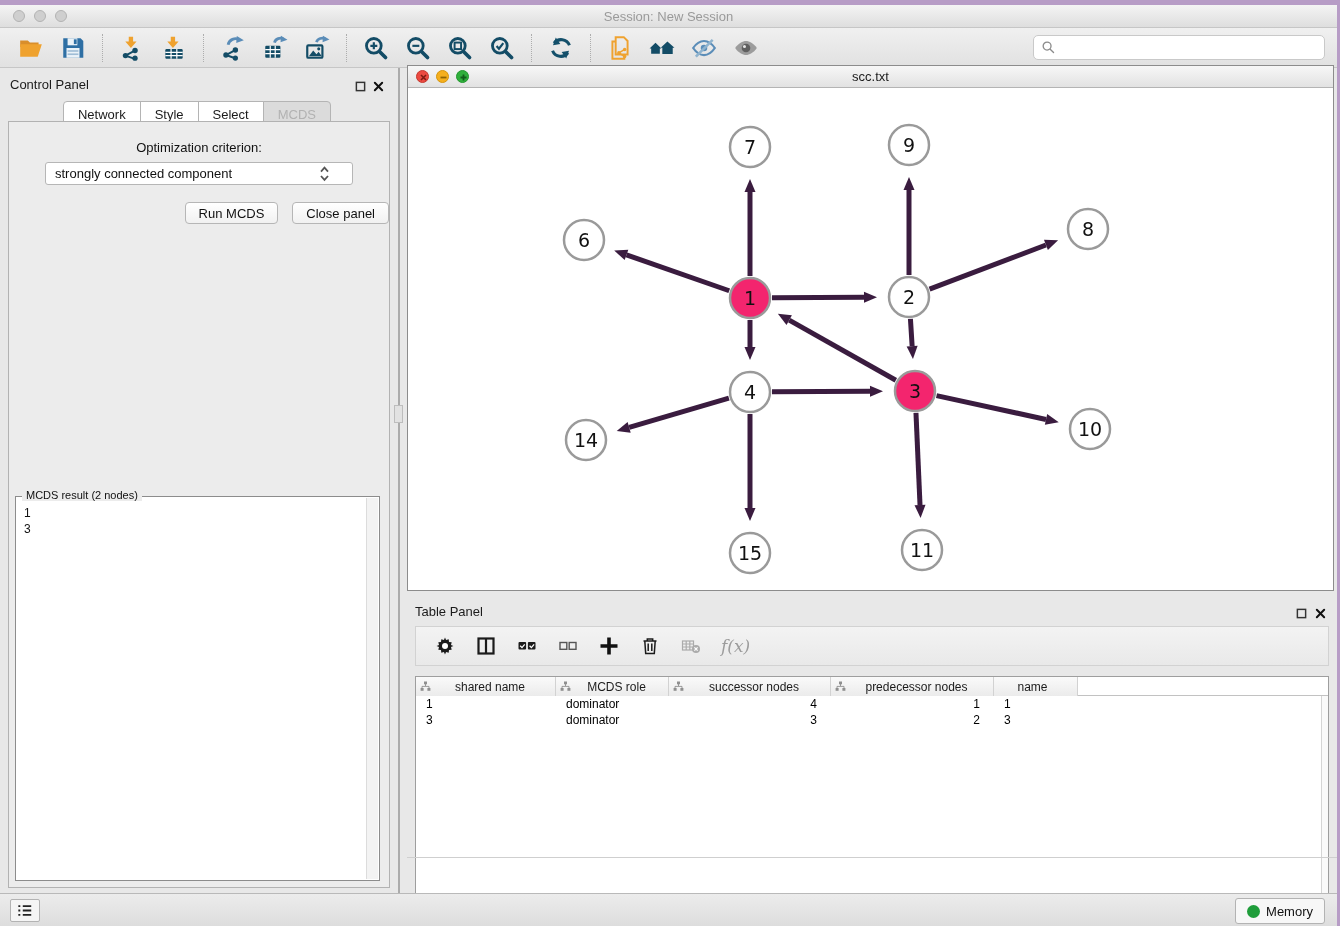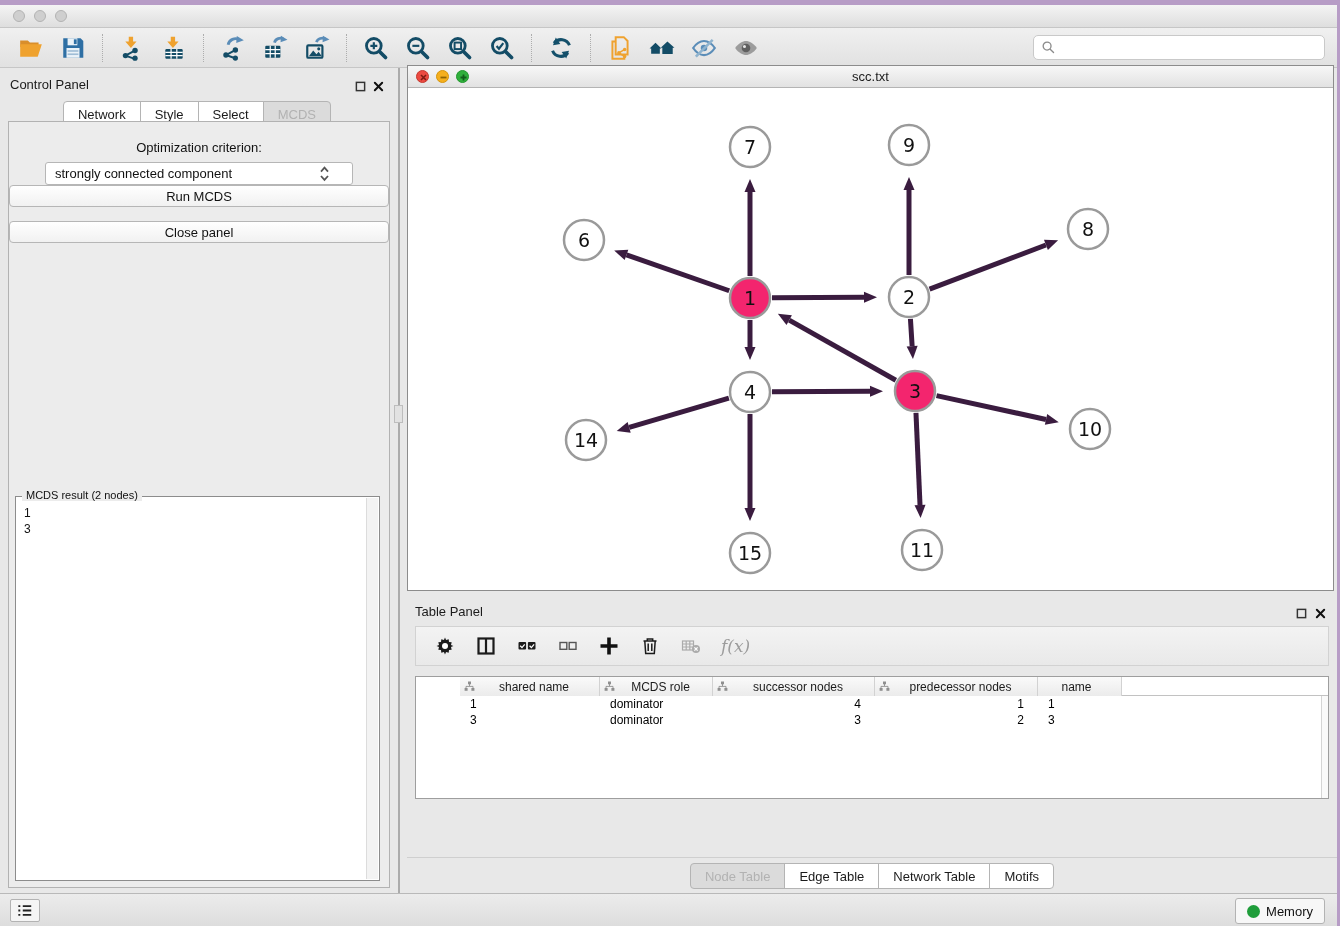--- a/index.html
+++ b/index.html
@@ -45,21 +45,21 @@
   .tab-btn:first-child { border-radius:4px 0 0 4px; margin-left:0; }
   .tab-btn:last-child { border-radius:0 4px 4px 0; }
   .tab-btn.selected-dim { background:#dbdbdb; color:#b2b2b2;text-align:right; }
   #cp-pane { position:absolute; left:8px; right:4px; top:53px; bottom:5px;
     background:#ececec; border:1px solid #b2b2b2; }
   #opt-label { position:absolute; top:18px; left:0; right:0; text-align:center; font-size:13px; color:#111; }
   #criterion-select { position:absolute; top:40px; left:36px; right:36px; height:23px; background:#fff;
     border:1px solid #b6b6b6; border-radius:3px; display:flex; align-items:center;
     font-size:13px; padding:0 22px 0 9px; color:#111; }
   #criterion-select .stepper { margin-left:auto; width:11px; height:17px; }
-  #cp-buttons { position:absolute; top:63px; left:0; right:0; display:flex; justify-content:flex-end; gap:14px;flex-direction:column; }
+  #cp-buttons { position:absolute; top:80px; left:0; right:0; display:flex; justify-content:flex-end; gap:14px; }
   .cp-btn { height:22px; padding:0 13px; font-size:13px; color:#111;
     background:linear-gradient(#ffffff,#f1f1f1); border:1px solid #b6b6b6; border-radius:4px; }
   #mcds-fieldset { position:absolute; left:6px; right:9px; top:374px; bottom:6px;
     border:1px solid #8c8c8c; background:#fff; }
   #mcds-legend { position:absolute; top:-8px; left:6px; background:#ececec; padding:0 4px;
     font-size:11px; color:#111; }
   #mcds-lines { padding:8px 0 0 8px; font-size:12px; line-height:16px; color:#111; }
   #mcds-scroll { position:absolute; top:1px; right:1px; bottom:1px; width:12px;
     background:#f3f3f3; border-left:1px solid #dcdcdc; }
   #v-splitter { position:absolute; left:398px; top:63px; bottom:33px; width:2px; background:#ababab; }
@@ -78,22 +78,22 @@
 
   
   #table-panel { position:absolute; left:407px; top:590px; right:0; bottom:33px; background:#e8e8e8; }
   #tp-title { position:absolute; top:9px; left:8px; font-size:13px; color:#1b1b1b; }
   #tp-toolbar { position:absolute; left:8px; right:8px; top:31px; height:40px;
     background:linear-gradient(#f3f3f3,#e9e9e9); border:1px solid #d2d2d2;
     display:flex; align-items:center; gap:19px; padding-left:18px; }
   .tpicon { width:22px; height:22px; display:flex; align-items:center; justify-content:center; }
   .tpicon svg { width:20px; height:20px; }
   #fx-icon { font-family:"DejaVu Serif", serif; font-style:italic; font-size:17px; color:#9c9c9c; }
-  #node-table { position:absolute; left:8px; right:8px; top:81px; height:123px;
-    background:#fff; border:1px solid #9e9e9e;padding-left:44px; }
+  #node-table { position:absolute; left:8px; right:8px; top:81px; height:218px;
+    background:#fff; border:1px solid #9e9e9e; }
   #nt-header { display:flex; height:19px; border-bottom:1px solid #c2c2c2; }
   .nt-hcell { height:19px; background:linear-gradient(#fafafa,#ebebeb); border-right:1px solid #d2d2d2;
     display:flex; align-items:center; font-size:12px; color:#1b1b1b; }
   .nt-hcell .tree-ic { margin-left:4px; width:11px; height:11px; }
   .nt-hcell .hlabel { flex:1; text-align:center; padding-right:6px; }
   .nt-row { display:flex; height:16px; font-size:12px; color:#000; }
   .nt-cell { overflow:hidden; white-space:nowrap; }
   #nt-scroll { position:absolute; top:19px; right:0; bottom:0; width:7px;
     background:#fafafa; border-left:1px solid #d5d5d5; }
   #tp-tabline { position:absolute; left:0; right:0; top:262px; border-top:1px solid #cfcfcf; }
@@ -115,20 +115,21 @@
 
 <div id="app">
   <div class="abs" id="desktop-top"></div>
   <div class="abs" id="desktop-right"></div>
   <div class="abs" id="chrome">
 
     <div id="titlebar">
       <span class="tl-dot" style="left:13px"></span>
       <span class="tl-dot" style="left:34px"></span>
       <span class="tl-dot" style="left:55px"></span>
+      <div id="win-title">Session: New Session</div>
     </div>
 
     <div id="main-toolbar">
         <div class="tbicon">
           <svg viewBox="0 0 24 24">
             <path d="M2 5h7l2 2h8v4H2z" fill="#D98E2B"></path>
             <path d="M2 20V8.5h20L18.2 20z" fill="#EFA22F"></path>
           </svg>
         </div>
         <div class="tbicon">
@@ -567,26 +568,20 @@
               <div class="nt-cell" style="width: 140px; text-align: left; padding: 1px 0px 0px 10px;">3</div>
               <div class="nt-cell" style="width: 113px; text-align: left; padding: 1px 0px 0px 10px;">dominator</div>
               <div class="nt-cell" style="width: 162px; text-align: right; padding: 1px 14px 0px 0px;">3</div>
               <div class="nt-cell" style="width: 163px; text-align: right; padding: 1px 14px 0px 0px;">2</div>
               <div class="nt-cell" style="width: 84px; text-align: left; padding: 1px 0px 0px 10px;">3</div>
             </div>
           </div>
         <div id="nt-scroll"></div>
       </div>
       <div id="tp-tabline"></div>
-      <div id="tp-tabs">
-          <div class="tab-btn selected-dim">Node Table</div>
-          <div class="tab-btn">Edge Table</div>
-          <div class="tab-btn">Network Table</div>
-          <div class="tab-btn">Motifs</div>
-        </div>
     </div>
 
     <div id="status-bar">
       <span id="list-button">
         <svg viewBox="0 0 18 14" width="16" height="13">
             <g stroke="#222" stroke-width="2">
               <path d="M1.5 2.2h2.2M1.5 7h2.2M1.5 11.8h2.2"></path>
               <path d="M6.5 2.2H16M6.5 7H16M6.5 11.8H16"></path>
             </g>
           </svg>

